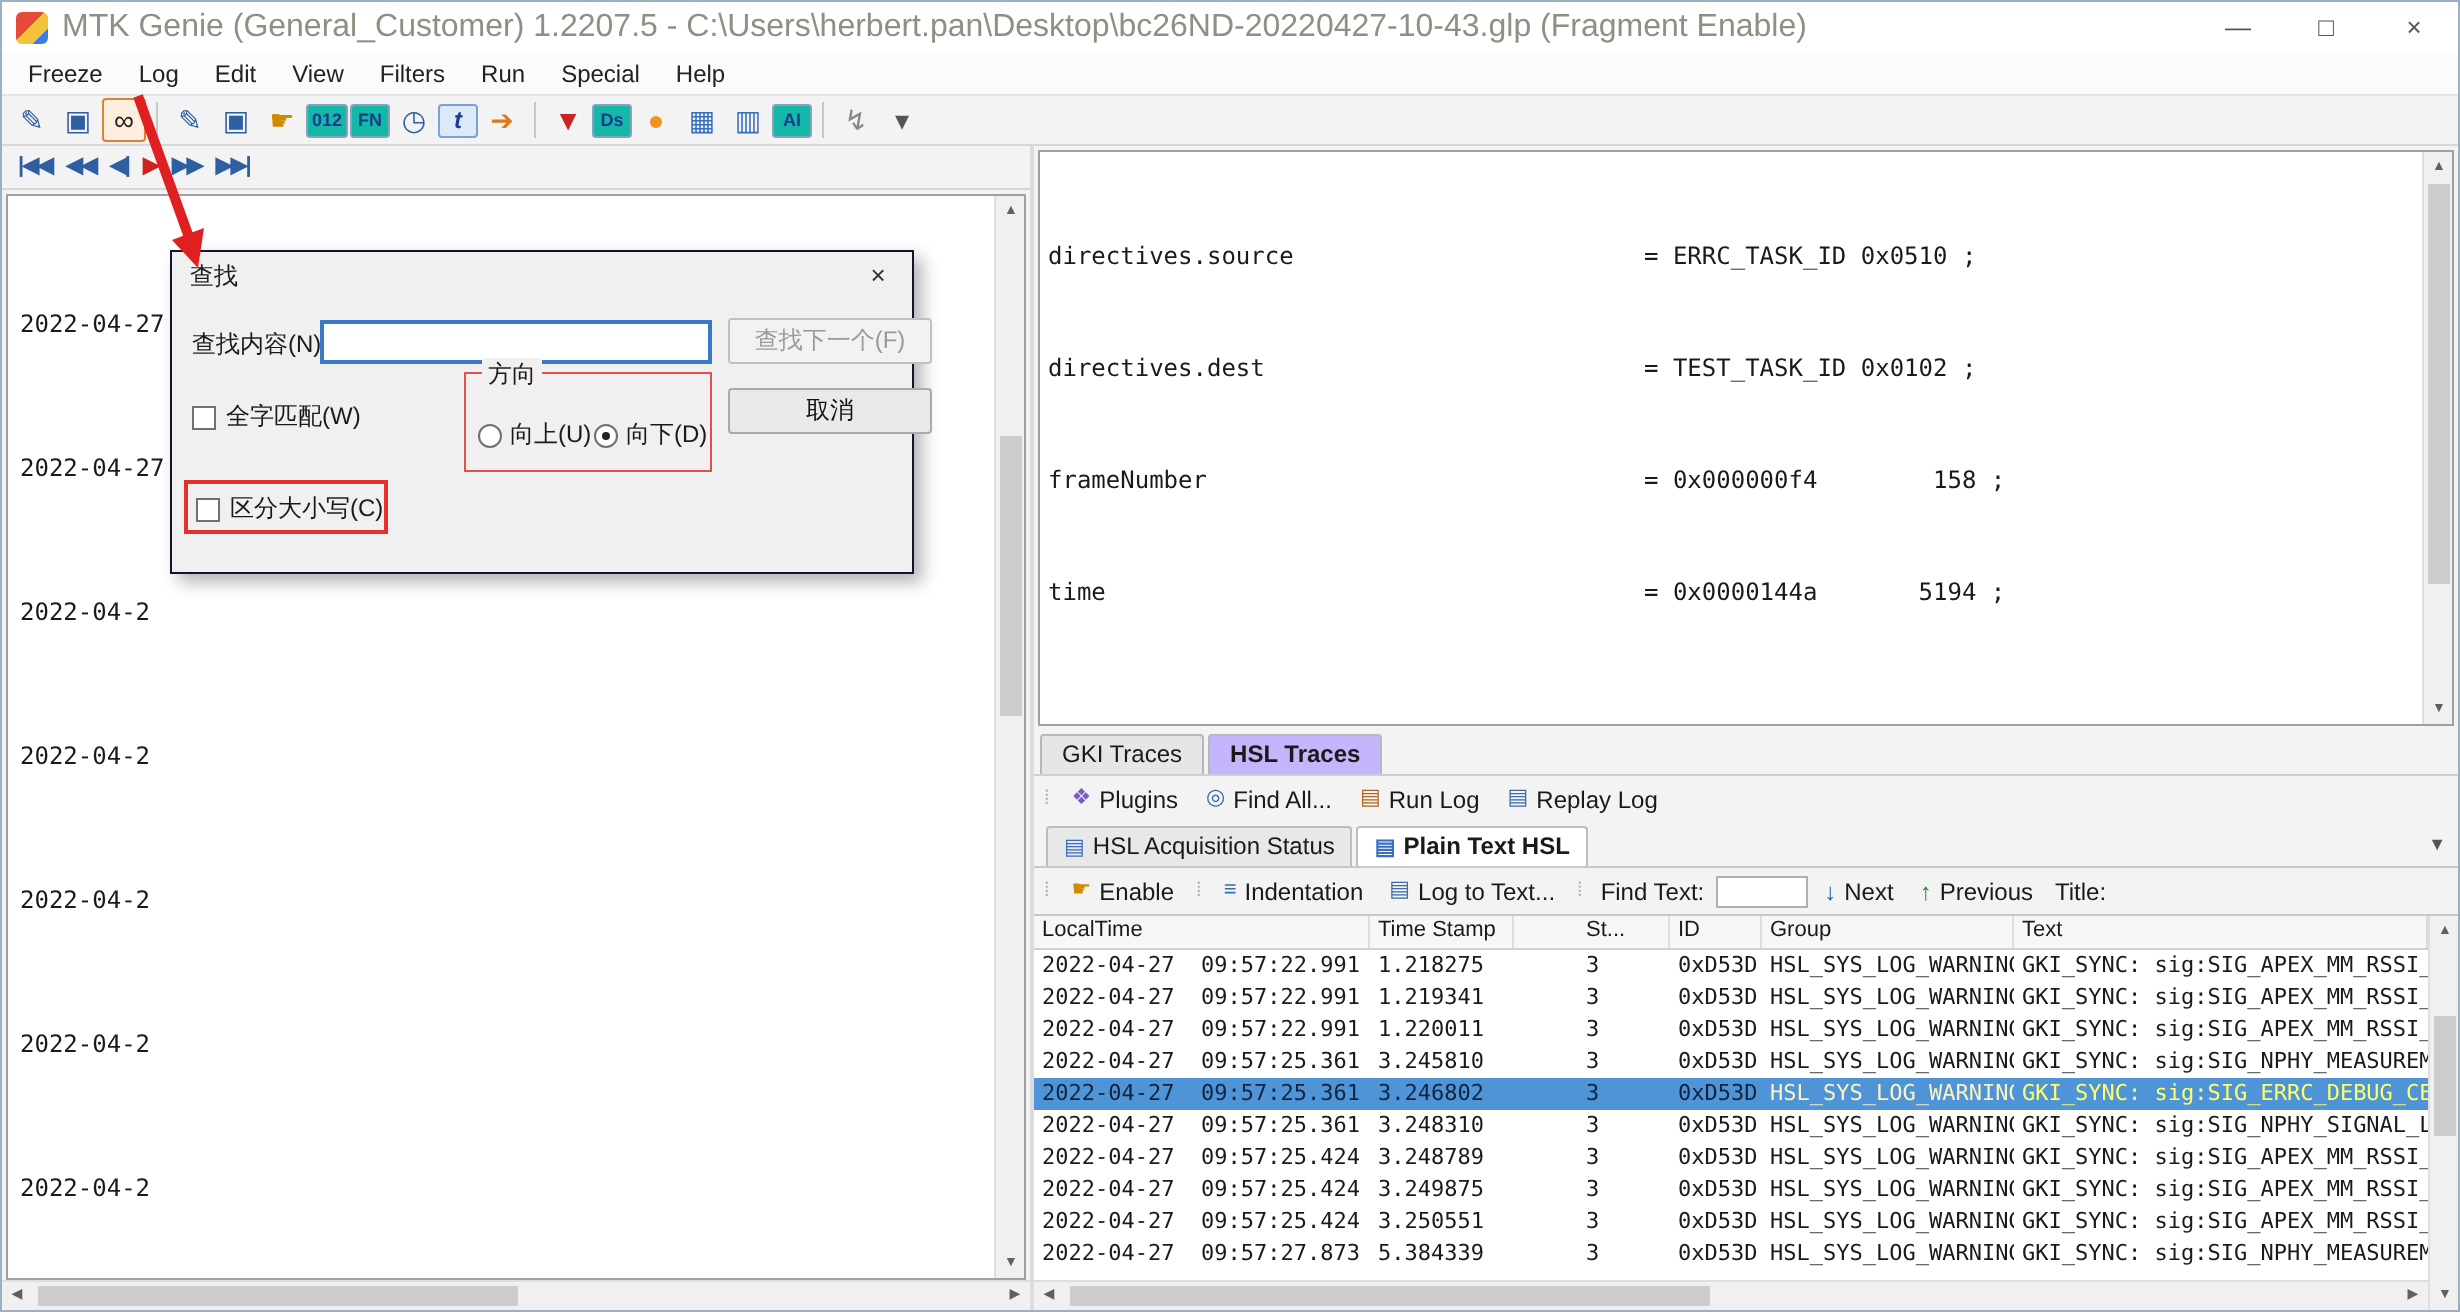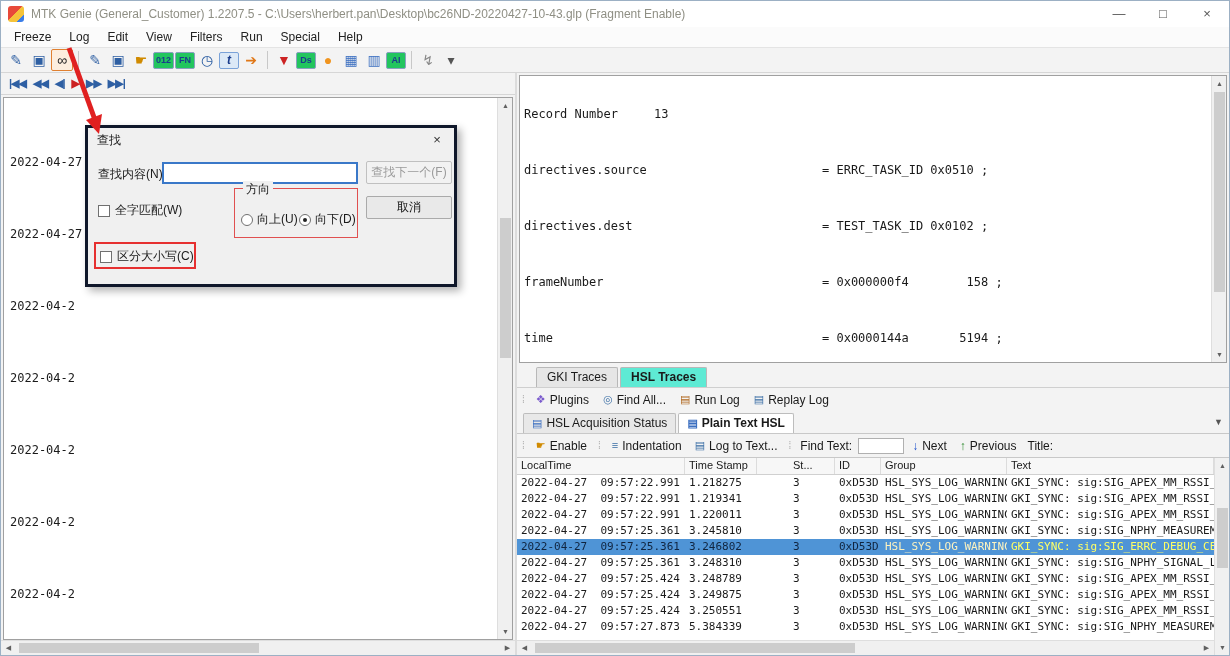--- a/index.html
+++ b/index.html
@@ -4,36 +4,36 @@
 <style>
   * { box-sizing: border-box; margin: 0; padding: 0; }
   html, body { width: 1230px; height: 656px; overflow: hidden; }
   body { font-family: "Liberation Sans", sans-serif; font-size: 12px; background: #fff; position: relative; color: #1a1a1a; }
   .app { width: 1230px; height: 656px; border: 1px solid #9cb0c4; display: flex; flex-direction: column; background: #fff; }
 
   
   .titlebar { height: 26px; display: flex; align-items: center; background: #fff; flex: none; }
   .app-icon { width: 16px; height: 16px; margin: 0 7px; border-radius: 3px;
               background: linear-gradient(135deg, #e84a3a 0 45%, #f5c33a 45% 75%, #3a7de8 75% 100%); }
-  .title-text { color: #8f8f84; font-size: 12px; white-space: nowrap; overflow: hidden; }
+  .title-text { color: #8f8f84; font-size: 16px; white-space: nowrap; overflow: hidden; }
   .win-controls { margin-left: auto; display: flex; }
   .win-btn { width: 44px; height: 26px; text-align: center; line-height: 26px; color: #555; font-size: 13px; }
 
   
   .menubar { height: 20px; display: flex; align-items: center; background: #fbfbfb; flex: none; padding-left: 4px; }
   .menu-item { padding: 0 9px; height: 20px; line-height: 20px; color: #222; }
 
   
   .toolbar { height: 26px; display: flex; align-items: center; background: #f3f3f3; border-top: 1px solid #e4e4e4;
              border-bottom: 1px solid #d6d6d6; padding-left: 4px; gap: 1px; flex: none; }
   .tbtn { min-width: 22px; height: 22px; display: flex; align-items: center; justify-content: center;
           font-size: 14px; border: 1px solid transparent; border-radius: 2px; }
   .tbtn .tglyph { line-height: 1; }
   .tbtn.txt { min-width: 20px; height: 17px; font-size: 9px; font-weight: bold; color: #1a3c8c;
-              border: 1px solid #8aa0c0; background: #22c55e; padding: 0 2px; }
+              border: 1px solid #8aa0c0; background: #14b8a6; padding: 0 2px; }
   .tbtn.pressed { border: 1px solid #7aa2d8; background: #dce9f7; font-style: italic; font-size: 12px; }
   .tbtn.hl { border: 1px solid #e08030; background: #fdeede; }
   .tbtn.sep { min-width: 1px; width: 1px; height: 18px; background: #c8c8c8; margin: 0 4px; padding: 0; border: none; border-radius: 0; }
 
   
   .main { flex: 1; display: flex; overflow: hidden; background: #ececec; }
   .left-panel { width: 516px; flex: none; display: flex; flex-direction: column; background: #f3f3f3; border-right: 2px solid #dcdcdc; }
   .navbar { height: 22px; display: flex; align-items: center; gap: 7px; padding-left: 8px; background: #f3f3f3;
             border-bottom: 1px solid #d6d6d6; flex: none; }
   .nav-btn { font-size: 11px; font-weight: bold; letter-spacing: -1px; line-height: 1; }
@@ -54,24 +54,24 @@
   .hscroll .sb-left::before { content: "◀"; } .hscroll .sb-right::before { content: "▶"; }
   .hthumb { position: absolute; top: 2px; height: 10px; background: #cdcdcd; }
 
   
   .right-panel { flex: 1; display: flex; flex-direction: column; overflow: hidden; background: #f3f3f3; }
   .detail-wrap { height: 288px; flex: none; display: flex; margin: 2px; border: 1px solid #a0a0a0; background: #fff; overflow: hidden; }
   .detail { flex: 1; font-family: "DejaVu Sans Mono", monospace; font-size: 12px; line-height: 14px;
             white-space: pre; padding: 3px 0 0 4px; overflow: hidden; }
   .dline .k { display: inline-block; width: 298px; }
 
-  .trace-tabs { height: 22px; flex: none; display: flex; align-items: flex-end; padding-left: 19px; gap: 2px; }
+  .trace-tabs { height: 22px; flex: none; display: flex; align-items: flex-end; padding-left: 3px; gap: 2px; }
   .trace-tab { padding: 2px 10px 3px 10px; border: 1px solid #b8b8b8; border-bottom: none; background: #e6e6e6;
                border-radius: 2px 2px 0 0; }
-  .trace-tab.active { background: #5eead4; font-weight: bold; }
+  .trace-tab.active { background: #c4b5fd; font-weight: bold; }
 
   .plugins-bar { height: 24px; flex: none; display: flex; align-items: center; gap: 2px; padding-left: 2px;
                  background: #f3f3f3; border-top: 1px solid #cfcfcf; }
   .grip { color: #b0b0b0; font-size: 10px; padding: 0 3px; }
   .grip::before { content: "⁞"; }
   .pbtn { display: flex; align-items: center; gap: 4px; padding: 0 6px; height: 20px; }
   .pbtn .picon { font-size: 11px; line-height: 1; }
 
   .hsl-tabs { height: 23px; flex: none; display: flex; align-items: flex-end; padding-left: 6px; gap: 2px;
               background: #f3f3f3; border-bottom: 1px solid #c8c8c8; }
@@ -107,27 +107,27 @@
   .statusbar { height: 18px; flex: none; display: flex; align-items: center; background: #f0f0f0;
                border-top: 1px solid #cfcfcf; font-size: 11px; color: #222; }
   .sb-seg { height: 18px; line-height: 17px; border-left: 1px solid #d8d8d8; padding: 0 8px; white-space: nowrap; overflow: hidden; }
   .sb-spacer { width: 432px; flex: none; border-left: none; }
   .sb-record { width: 140px; flex: none; }
   .sb-msg { flex: 1; }
   .sb-clock { width: 196px; flex: none; }
 
   
   .dialog { position: absolute; left: 85px; top: 125px; width: 372px; height: 162px; background: #f0f0f0;
-            border: 3px solid #0f172a; box-shadow: 4px 4px 8px rgba(0,0,0,.3); z-index: 50; font-size: 12px; }
+            border: 1px solid #0f172a; box-shadow: 4px 4px 8px rgba(0,0,0,.3); z-index: 50; font-size: 12px; }
   .dlg-titlebar { height: 24px; display: flex; align-items: center; padding-left: 9px; }
   .dlg-close { margin-left: auto; width: 34px; height: 24px; text-align: center; line-height: 24px; font-size: 13px; color: #333; }
   .dlg-label { position: absolute; left: 10px; top: 38px; }
   .dlg-input { position: absolute; left: 74px; top: 34px; width: 196px; height: 22px; border: 2px solid #3a78c8;
                background: #fff; font-size: 12px; padding: 0 3px; }
-  .dlg-btn { position: absolute; width: 86px; height: 23px; background: #e9e9e9; border: 1px solid #aaaaaa;
+  .dlg-btn { position: absolute; width: 102px; height: 23px; background: #e9e9e9; border: 1px solid #aaaaaa;
              text-align: center; line-height: 21px; border-radius: 2px; }
   .btn-findnext { left: 278px; top: 33px; color: #9a9a9a; background: #f2f2f2; border-color: #c0c0c0; }
   .btn-cancel { left: 278px; top: 68px; color: #111; }
   .chk-row { position: absolute; display: flex; align-items: center; gap: 5px; }
   .row-wholeword { left: 10px; top: 74px; }
   .row-matchcase { left: 12px; top: 120px; }
   .chk { width: 12px; height: 12px; border: 1px solid #707070; background: #fff; flex: none; }
   .groupbox { position: absolute; left: 146px; top: 60px; width: 124px; height: 50px; border: 1px solid #e05050; }
   .groupbox .gb-title { position: absolute; left: 8px; top: -8px; background: #f0f0f0; padding: 0 3px; }
   .rad-row { position: absolute; top: 22px; display: flex; align-items: center; gap: 4px; }
@@ -355,21 +355,20 @@
         <span class="sb-left"></span>
         <div class="hthumb" style="left:18px;width:240px;"></div>
         <span class="sb-right"></span>
       </div>
     </div>
 
     <div class="right-panel">
 
       <div class="detail-wrap">
         <div class="detail">
-          <div class="dheader">Record Number     13</div>
           
             <div class="dline"><span class="k">directives.source</span><span class="v">= ERRC_TASK_ID 0x0510 ;</span></div>
           
             <div class="dline"><span class="k">directives.dest</span><span class="v">= TEST_TASK_ID 0x0102 ;</span></div>
           
             <div class="dline"><span class="k">frameNumber</span><span class="v">= 0x000000f4        158 ;</span></div>
           
             <div class="dline"><span class="k">time</span><span class="v">= 0x0000144a       5194 ;</span></div>
           
             

